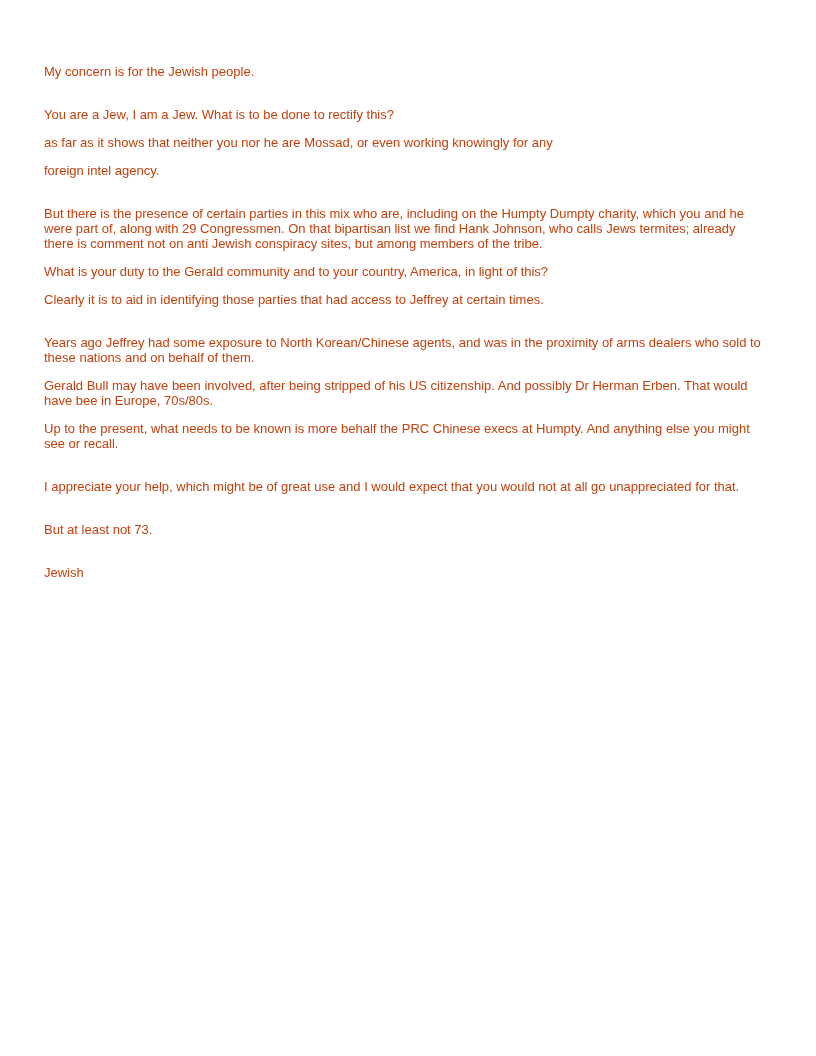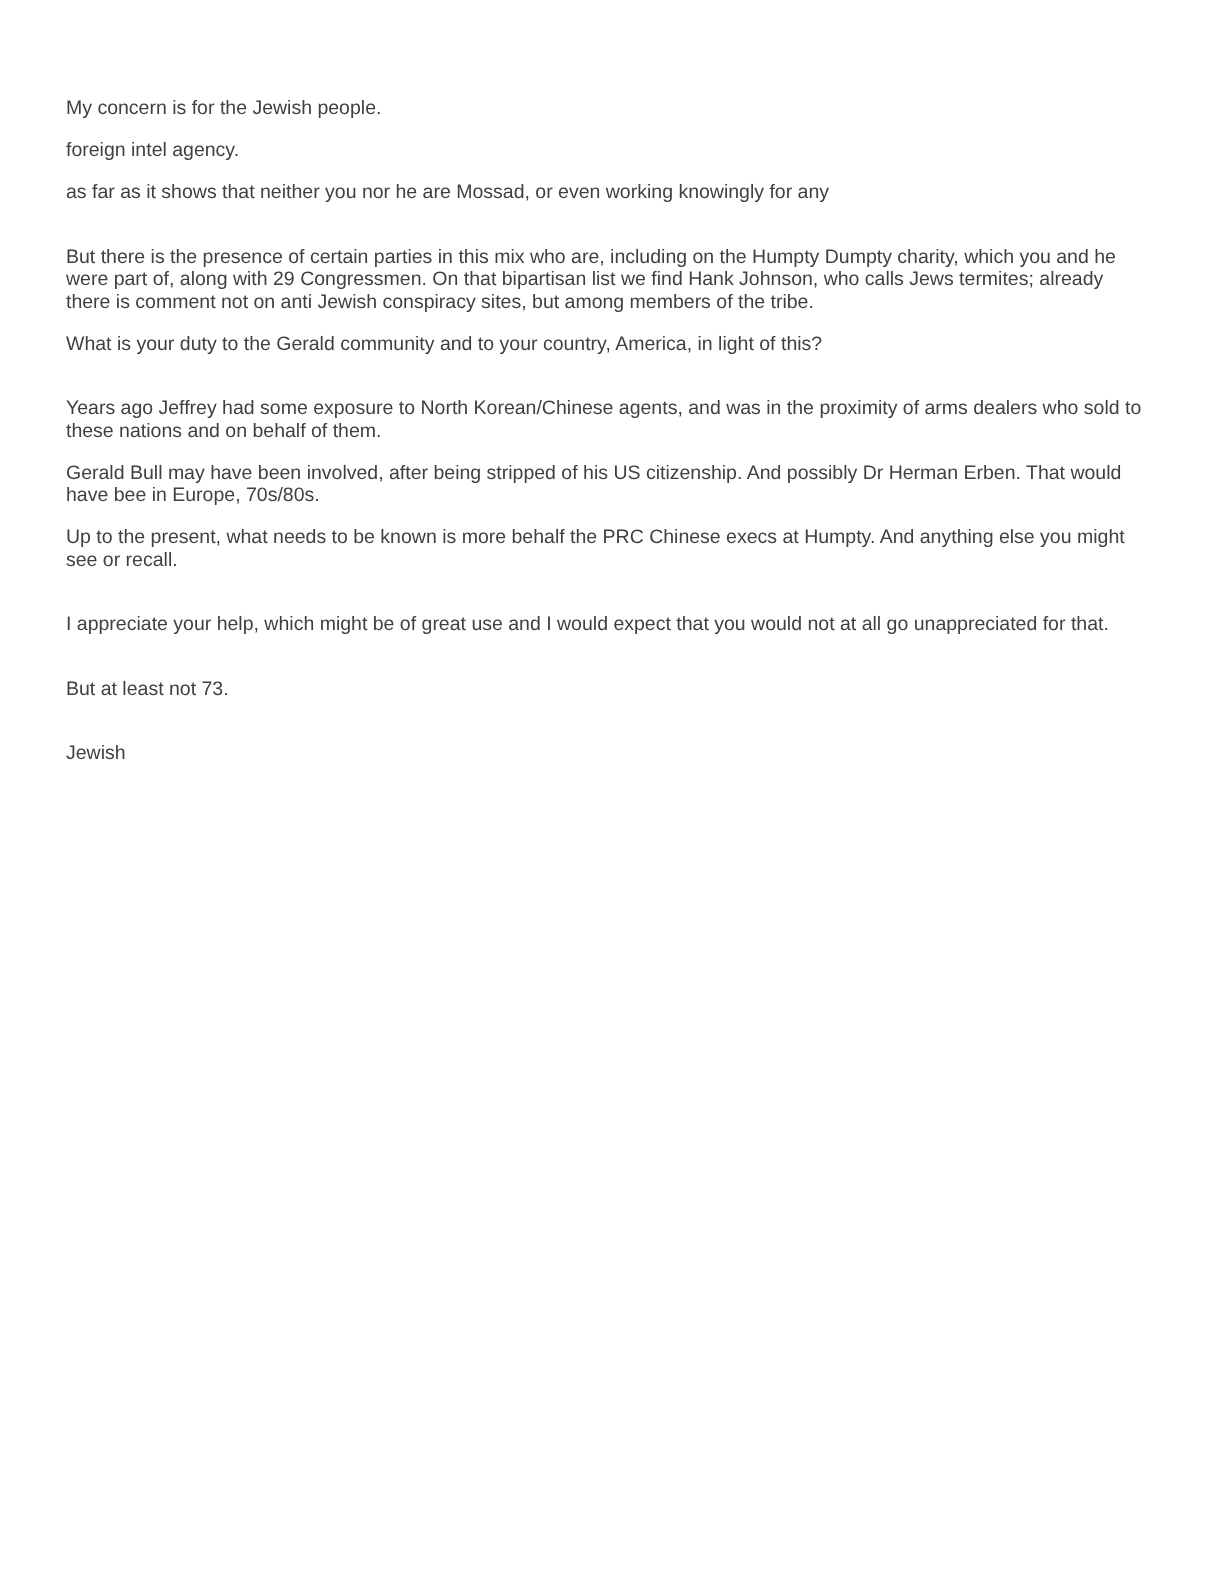--- a/index.html
+++ b/index.html
@@ -10,41 +10,43 @@
   .page {
     position: relative;
     width: 816px;
     height: 1056px;
     box-sizing: border-box;
     background: #ffffff;
     padding: 64px 48px 0 44px;
     font-family: "Liberation Sans", sans-serif;
     font-size: 13px;
     line-height: 15px;
-    color: #404040;
+    color: #c2410c;
     overflow: hidden;
   }
   .page p {
     margin: 0 0 13px 0;
     padding: 0;
     font-weight: 400;
     letter-spacing: 0;
   }
   .page p.gap {
     margin-top: 28px;
   }
 </style>
 </head>
 <body>
 
 <div class="page">
   <p>My concern is for the Jewish people.</p>
+  <p class="gap">You are a Jew, I am a Jew. What is to be done to rectify this?</p>
+  <p>as far as it shows that neither you nor he are Mossad, or even working knowingly for any</p>
   <p>foreign intel agency.</p>
-  <p>as far as it shows that neither you nor he are Mossad, or even working knowingly for any</p>
   <p class="gap">But there is the presence of certain parties in this mix who are, including on the Humpty Dumpty charity, which you and he were part of, along with 29 Congressmen. On that bipartisan list we find Hank Johnson, who calls Jews termites; already there is comment not on anti Jewish conspiracy sites, but among members of the tribe.</p>
   <p>What is your duty to the Gerald community and to your country, America, in light of this?</p>
+  <p>Clearly it is to aid in identifying those parties that had access to Jeffrey at certain times.</p>
   <p class="gap">Years ago Jeffrey had some exposure to North Korean/Chinese agents, and was in the proximity of arms dealers who sold to these nations and on behalf of them.</p>
   <p>Gerald Bull may have been involved, after being stripped of his US citizenship. And possibly Dr Herman Erben. That would have bee in Europe, 70s/80s.</p>
   <p>Up to the present, what needs to be known is more behalf the PRC Chinese execs at Humpty. And anything else you might see or recall.</p>
   <p class="gap">I appreciate your help, which might be of great use and I would expect that you would not at all go unappreciated for that.</p>
   <p class="gap">But at least not 73.</p>
   <p class="gap">Jewish</p>
 </div>
 
 </body></html>

